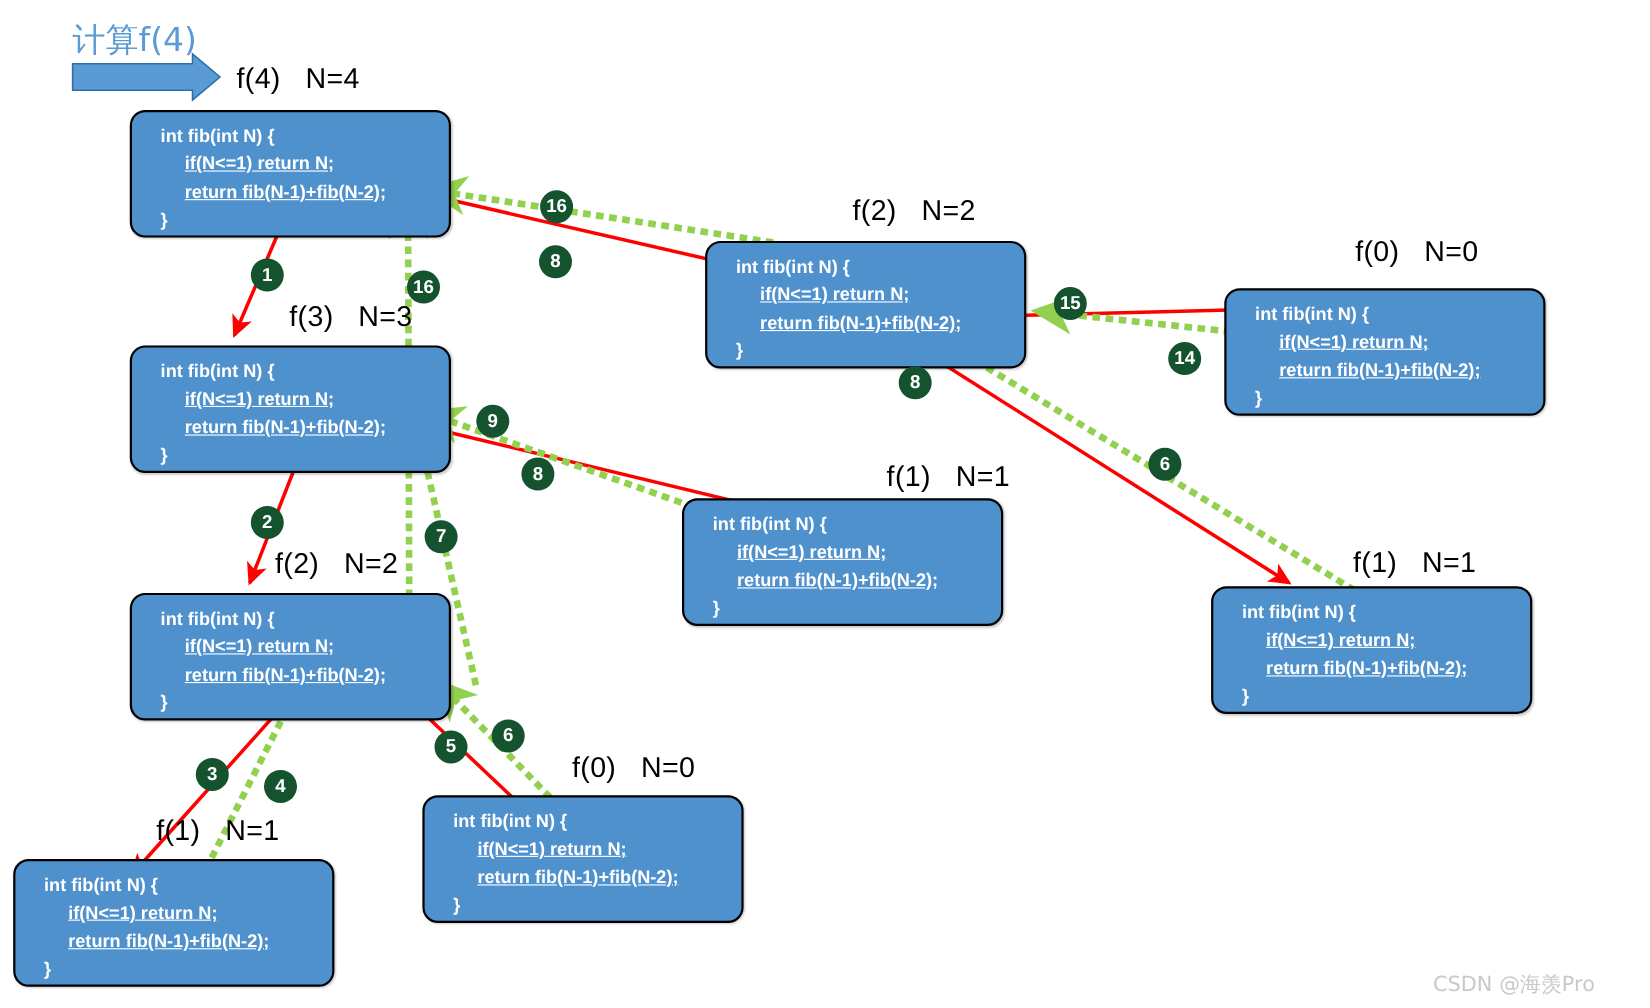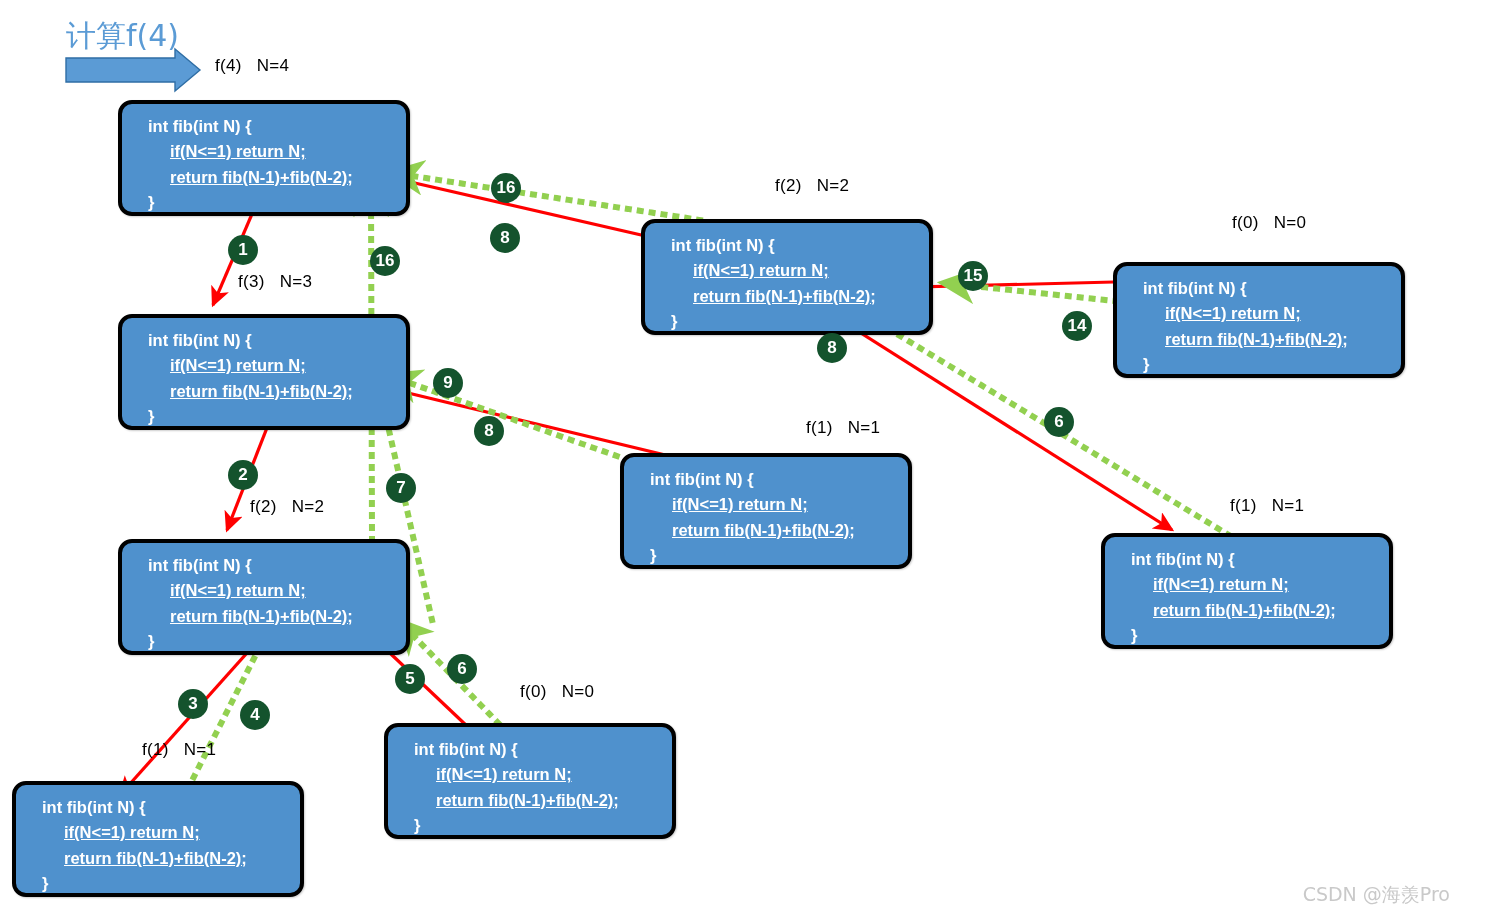--- a/index.html
+++ b/index.html
@@ -19,36 +19,36 @@
     position: absolute;
     left: 0; top: 0;
     width: 1500px;
     height: 916px;
     pointer-events: none;
   }
   .code-box {
     position: absolute;
     box-sizing: border-box;
     background: #4f91cd;
-    border: 4px solid #000000;
+    border: 2px solid #000000;
     border-radius: 14px;
     box-shadow: 1px 1px 2px rgba(0,0,0,0.20);
     color: #ffffff;
     font-weight: bold;
     font-size: 16.5px;
     line-height: 1.54;
     padding: 10px 0 8px 0;
     white-space: pre;
   }
   .code-box .ln { display: block; padding-left: 26px; }
   .code-box .ln.i1 { padding-left: 48px; text-decoration: underline; }
   .node-label {
     position: absolute;
     color: #000000;
-    font-size: 17px;
+    font-size: 26px;
     font-weight: 400;
     letter-spacing: 0.3px;
     white-space: pre;
   }
   .badge {
     position: absolute;
     width: 30px;
     height: 30px;
     border-radius: 50%;
     background: #14532d;
@@ -116,21 +116,21 @@
         <line x1="1270" y1="560" x2="844" y2="302" stroke="#92d050" stroke-width="6" stroke-linecap="square" stroke-dasharray="1 11" marker-end="url(#ah-green)"></line>
         <line x1="1200" y1="310" x2="944" y2="283" stroke="#92d050" stroke-width="6" stroke-linecap="square" stroke-dasharray="1 11" marker-end="url(#ah-green)"></line>
         <line x1="804" y1="297" x2="1172" y2="530" stroke="#ff0000" stroke-width="3.2" marker-end="url(#ah-red)"></line>
         <line x1="700" y1="220" x2="393" y2="173" stroke="#92d050" stroke-width="6" stroke-linecap="square" stroke-dasharray="1 11" marker-end="url(#ah-green)"></line>
       </g>
   </svg>
 
   <div id="nodes-layer">
       <div class="node-label" style="left: 215px; top: 56px;">f(4)   N=4</div>
       <div class="code-box" style="left: 118px; top: 100px; width: 292px; height: 116px;"><span class="ln">int fib(int N) {</span><span class="ln i1">if(N&lt;=1) return N;</span><span class="ln i1">return fib(N-1)+fib(N-2);</span><span class="ln">}</span></div>
-      <div class="node-label" style="left: 238px; top: 272px;">f(3)   N=3</div>
+      <div class="node-label" style="left: 263px; top: 272px;">f(3)   N=3</div>
       <div class="code-box" style="left: 118px; top: 314px; width: 292px; height: 116px;"><span class="ln">int fib(int N) {</span><span class="ln i1">if(N&lt;=1) return N;</span><span class="ln i1">return fib(N-1)+fib(N-2);</span><span class="ln">}</span></div>
       <div class="node-label" style="left: 250px; top: 497px;">f(2)   N=2</div>
       <div class="code-box" style="left: 118px; top: 539px; width: 292px; height: 116px;"><span class="ln">int fib(int N) {</span><span class="ln i1">if(N&lt;=1) return N;</span><span class="ln i1">return fib(N-1)+fib(N-2);</span><span class="ln">}</span></div>
       <div class="node-label" style="left: 142px; top: 740px;">f(1)   N=1</div>
       <div class="code-box" style="left: 12px; top: 781px; width: 292px; height: 116px;"><span class="ln">int fib(int N) {</span><span class="ln i1">if(N&lt;=1) return N;</span><span class="ln i1">return fib(N-1)+fib(N-2);</span><span class="ln">}</span></div>
       <div class="node-label" style="left: 520px; top: 682px;">f(0)   N=0</div>
       <div class="code-box" style="left: 384px; top: 723px; width: 292px; height: 116px;"><span class="ln">int fib(int N) {</span><span class="ln i1">if(N&lt;=1) return N;</span><span class="ln i1">return fib(N-1)+fib(N-2);</span><span class="ln">}</span></div>
       <div class="node-label" style="left: 806px; top: 418px;">f(1)   N=1</div>
       <div class="code-box" style="left: 620px; top: 453px; width: 292px; height: 116px;"><span class="ln">int fib(int N) {</span><span class="ln i1">if(N&lt;=1) return N;</span><span class="ln i1">return fib(N-1)+fib(N-2);</span><span class="ln">}</span></div>
       <div class="node-label" style="left: 775px; top: 176px;">f(2)   N=2</div>

